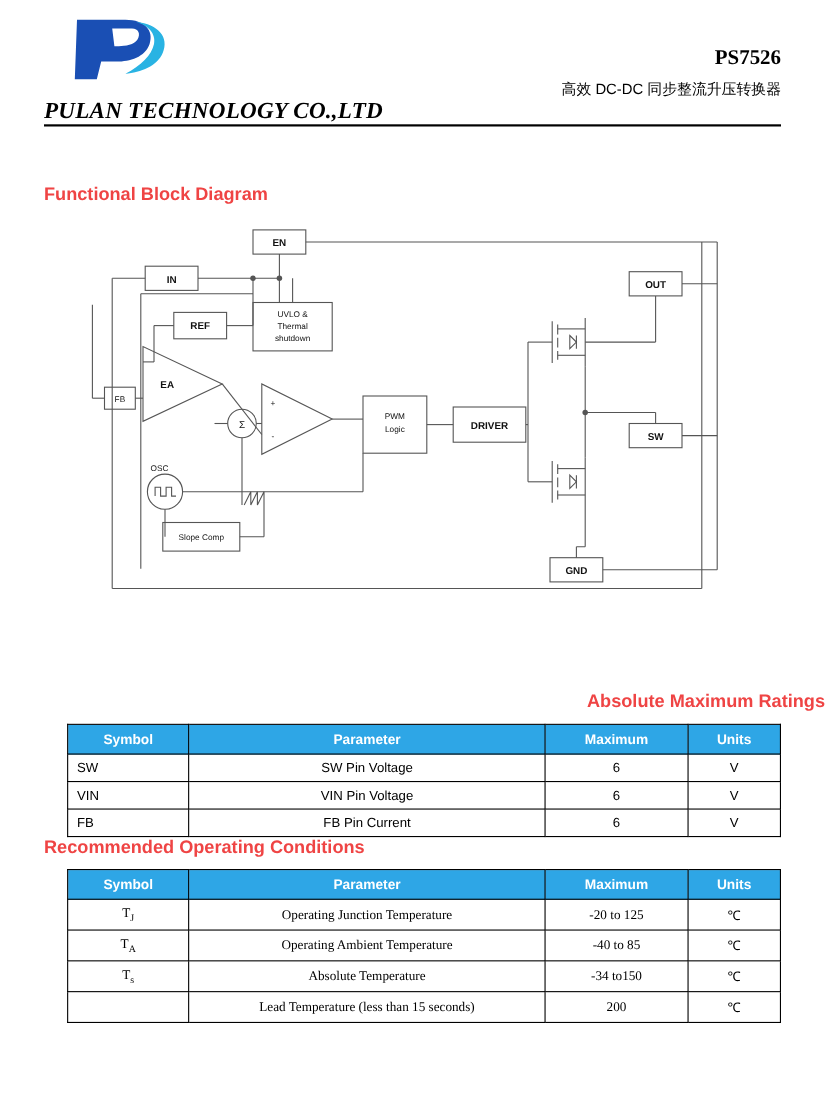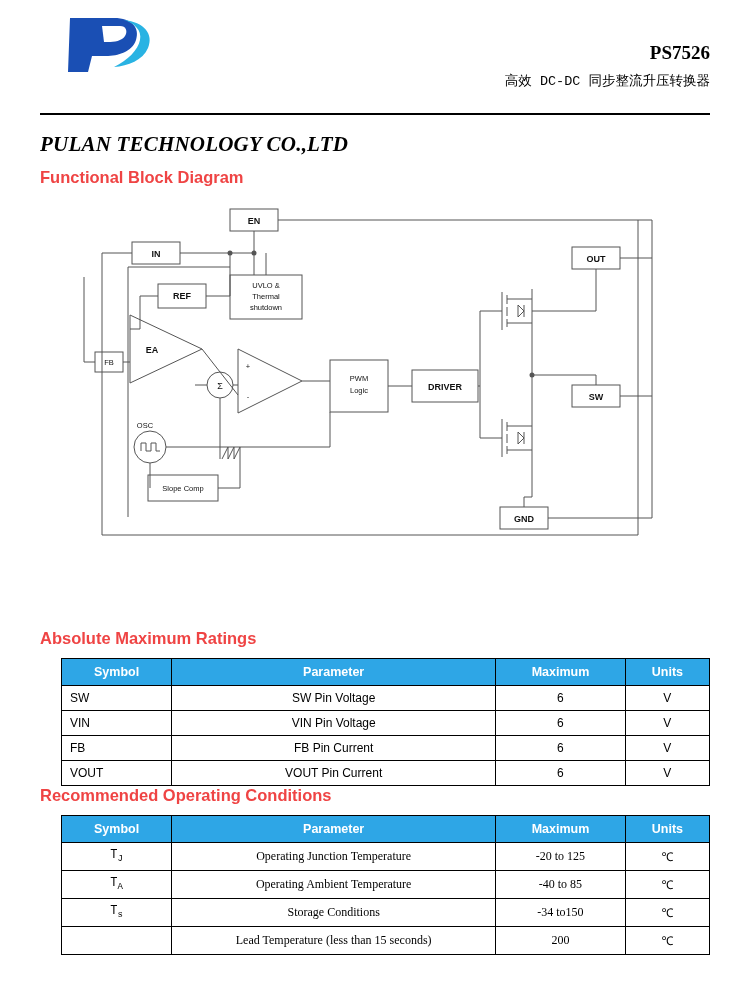--- a/index.html
+++ b/index.html
@@ -31,36 +31,35 @@
     position: absolute;
     left: 40px;
     top: 88px;
     font-family: "Liberation Serif", serif;
     font-style: italic;
     font-weight: bold;
     font-size: 21px;
     letter-spacing: 0.2px;
     color: #000;
     white-space: nowrap;
-    margin-top: 44px;
   }
   .part-number {
     position: absolute;
     right: 40px;
     top: 42px;
     font-family: "Liberation Serif", serif;
     font-weight: bold;
     font-size: 19px;
     color: #000;
   }
   .part-subtitle {
     position: absolute;
     right: 40px;
     top: 72px;
-    font-family: Liberation Mono, monospace;
+    font-family: Liberation Sans, sans-serif;
     font-size: 13.5px;
     color: #000;
     white-space: nowrap;
   }
   .header-rule {
     position: absolute;
     left: 40px;
     right: 40px;
     top: 113px;
     height: 2px;
@@ -104,24 +103,24 @@
     font-size: 12.5px;
     padding: 6px 4px;
   }
   td.left { text-align: left; padding-left: 8px; }
   .col-symbol { width: 17%; }
   .col-param  { width: 50%; margin-left: 28px; }
   .col-max    { width: 20%; }
   .col-units  { width: 13%; }
 
   .t2 td { font-family: "Liberation Serif", serif; font-size: 12px; }
-  .t2 td.sym { font-family: Liberation Mono, monospace; }
+  .t2 td.sym { font-family: Liberation Serif, serif; }
   .sub { font-size: 9px; vertical-align: sub; }
 
-  #abs-max-title { margin-top: 42px; }
+  #abs-max-title { margin-top: 42px; text-align: right; }
   #rec-op-title { }
 </style>
 </head>
 <body>
 
 <div class="header">
 
   <div class="logo-wrap">
     <svg width="100" height="62" viewBox="0 0 100 62" xmlns="http://www.w3.org/2000/svg">
       <path d="M8 4 L52 4 C70 4 78 14 74 26 C70 38 56 42 44 42 L30 42 L26 58 L6 58 Z" fill="#1a4fb4"></path>
@@ -317,26 +316,20 @@
         <td>VIN Pin Voltage</td>
         <td>6</td>
         <td>V</td>
       </tr>
       <tr>
         <td class="left">FB</td>
         <td>FB Pin Current</td>
         <td>6</td>
         <td>V</td>
       </tr>
-      <tr>
-        <td class="left">VOUT</td>
-        <td>VOUT Pin Current</td>
-        <td>6</td>
-        <td>V</td>
-      </tr>
     </tbody>
   </table>
 </div>
 
 <h2 class="section-title" id="rec-op-title">Recommended  Operating  Conditions</h2>
 
 <div class="table-wrap">
   <table class="t2">
     <thead>
       <tr>
@@ -354,21 +347,21 @@
         <td>℃</td>
       </tr>
       <tr>
         <td class="sym"><span>T</span><span class="sub">A</span></td>
         <td>Operating Ambient Temperature</td>
         <td>-40 to 85</td>
         <td>℃</td>
       </tr>
       <tr>
         <td class="sym"><span>T</span><span class="sub">s</span></td>
-        <td>Storage Conditions</td>
+        <td>Absolute Temperature</td>
         <td>-34 to150</td>
         <td>℃</td>
       </tr>
       <tr>
         <td class="sym"><span></span><span class="sub"></span></td>
         <td>Lead Temperature (less than 15 seconds)</td>
         <td>200</td>
         <td>℃</td>
       </tr>
     </tbody>

